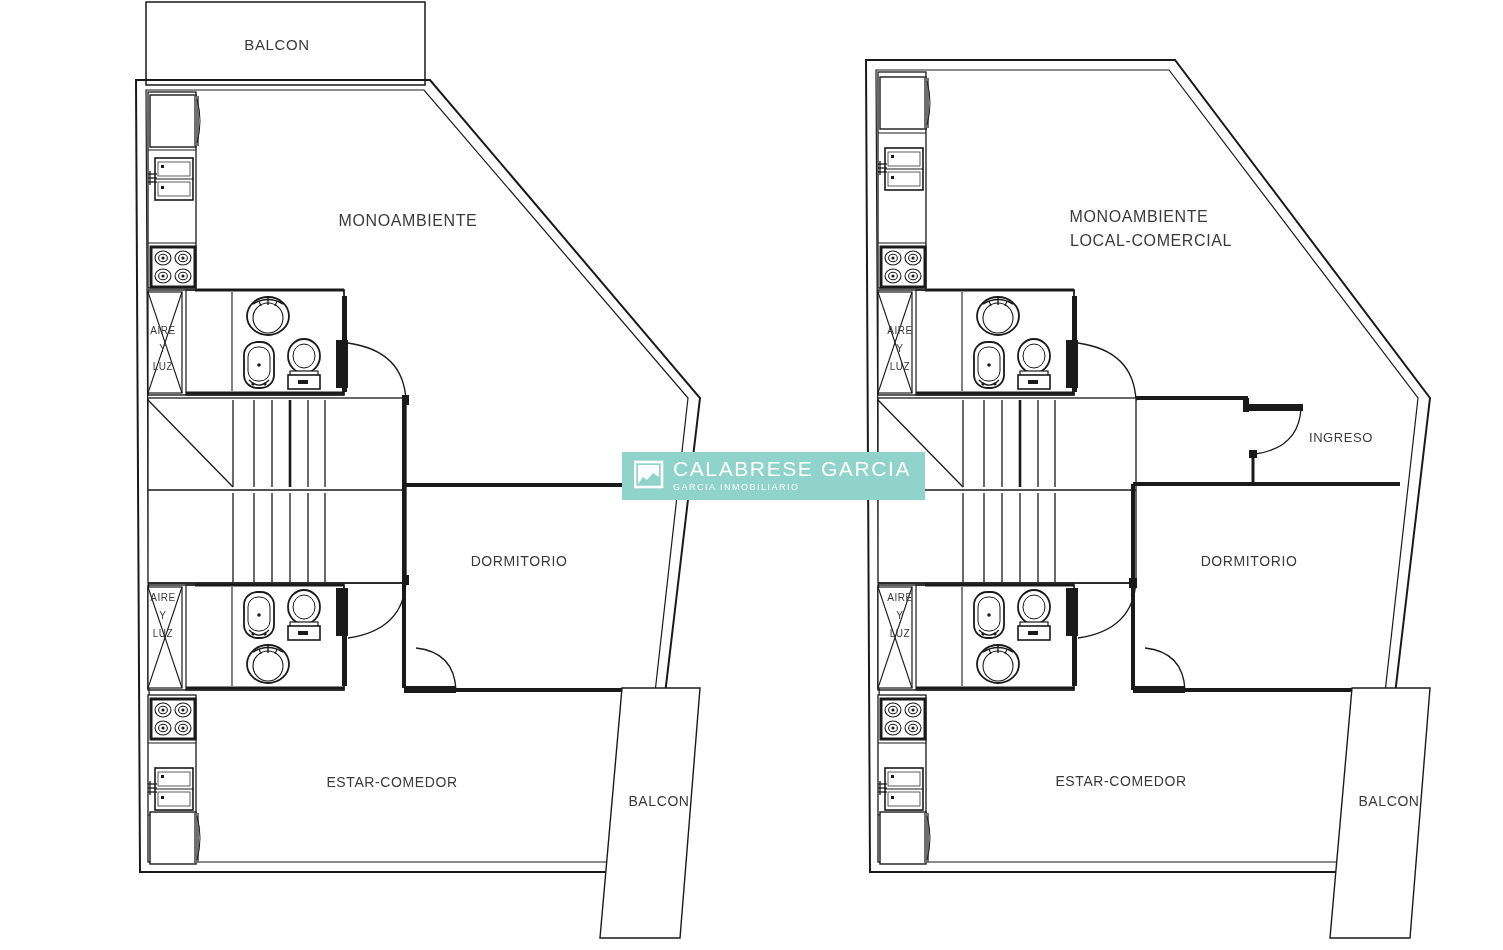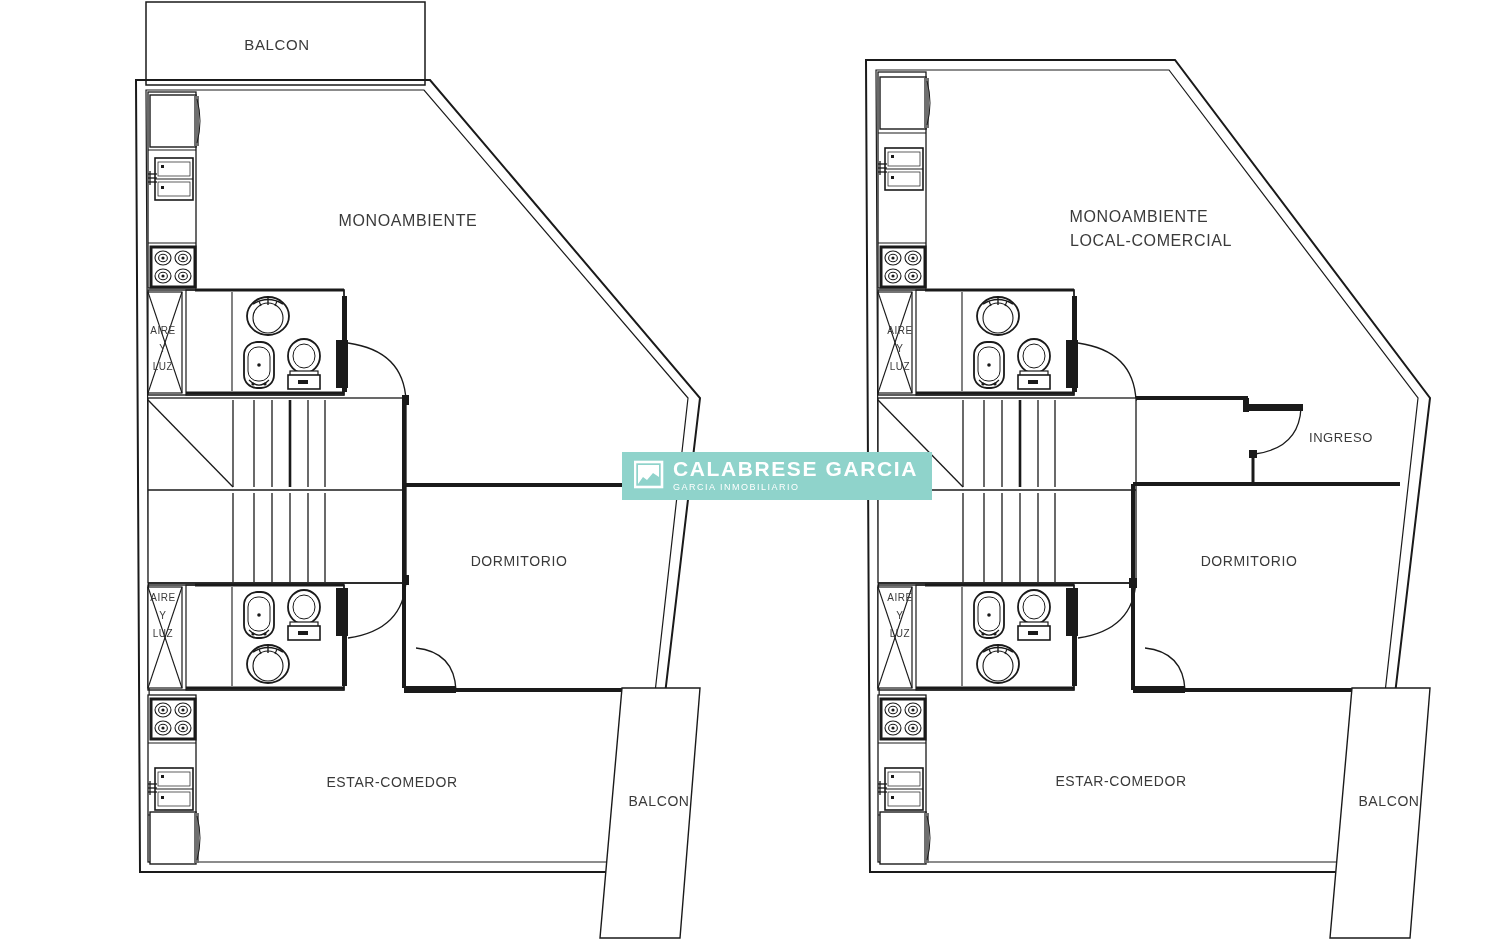--- a/index.html
+++ b/index.html
@@ -6,21 +6,21 @@
   html,body{margin:0;padding:0;background:#ffffff;}
   body{width:1503px;height:950px;position:relative;overflow:hidden;
        font-family:"Liberation Sans","DejaVu Sans",sans-serif;}
   #stage{position:absolute;left:0;top:0;width:1503px;height:848px;}
   svg.plan{position:absolute;left:0;top:0;width:1503px;height:950px;}
   .wm{position:absolute;display:flex;align-items:center;
       background:#8fd3cb;padding:0;}
   .wm-inner{display:flex;align-items:center;gap:9px;padding:6px 14px 8px 12px;}
   .wm-logo{width:30px;height:30px;position:relative;flex:0 0 auto;}
   .wm-txt{display:flex;flex-direction:column;line-height:1;}
-  .wm-title{color:#ffffff;font-size:21px;letter-spacing:1.6px;font-weight:700;}
+  .wm-title{color:#ffffff;font-size:21px;letter-spacing:1.6px;font-weight:400;}
   .wm-sub{color:#ffffff;font-size:9px;letter-spacing:1.5px;margin-top:4px;}
   text{font-family:"Liberation Sans","DejaVu Sans",sans-serif;fill:#3a3a3a;}
 </style>
 </head>
 <body>
 
 <div id="stage">
 
 <svg class="plan" viewBox="0 0 1503 950">
   <defs>

